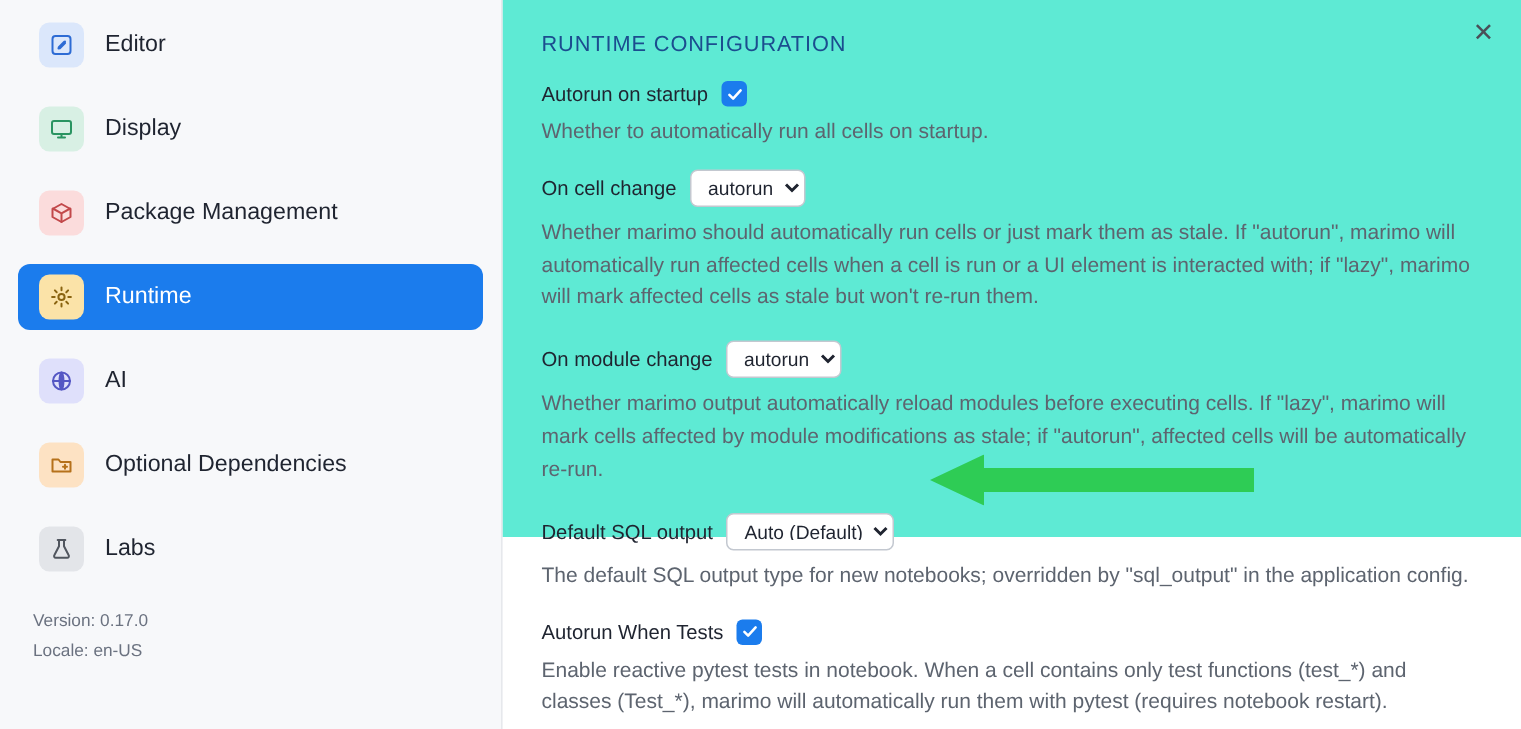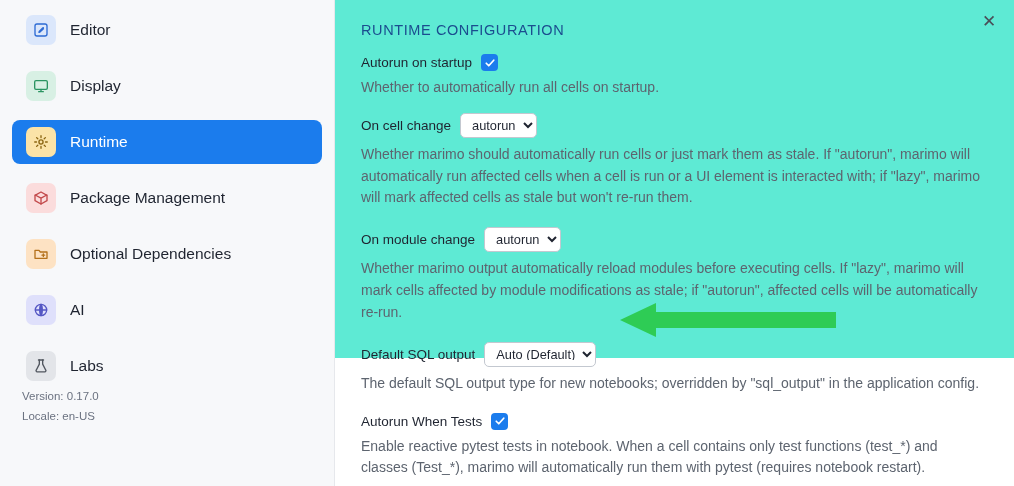--- a/index.html
+++ b/index.html
@@ -57,21 +57,21 @@
   .ic-runtime { background: #fbe3a8; color: #8a6410; }
   .ic-ai      { background: #dfe0fb; color: #5557c4; }
   .ic-opt     { background: #fde2c3; color: #b5711b; }
   .ic-labs    { background: #e3e5e9; color: #50555e; }
 
   .nav-label { white-space: nowrap; }
 
   .sidebar-footer {
     position: absolute;
     left: 22px;
-    bottom: 60px;
+    bottom: 42px;
     color: #6b7280;
     font-size: 11.5px;
     line-height: 20px;
   }
 
   
   .main {
     flex: 1 1 auto;
     position: relative;
     padding: 18px 30px 0 26px;
@@ -184,58 +184,58 @@
       <div class="nav-item">
         <span class="nav-icon ic-display">
           <svg width="16" height="16" viewBox="0 0 24 24" fill="none" stroke="currentColor" stroke-width="2" stroke-linecap="round" stroke-linejoin="round">
             <rect x="2.5" y="4" width="19" height="13" rx="2"></rect>
             <path d="M8.5 20.5h7M12 17v3.5"></path>
           </svg>
         </span>
         <span class="nav-label">Display</span>
       </div>
 
+      <div class="nav-item">
+        <span class="nav-icon ic-package">
+          <svg width="16" height="16" viewBox="0 0 24 24" fill="none" stroke="currentColor" stroke-width="2" stroke-linecap="round" stroke-linejoin="round">
+            <path d="M21 16V8l-9-5-9 5v8l9 5 9-5z"></path>
+            <path d="M3.3 7.5L12 12.3l8.7-4.8M12 12.3V21"></path>
+          </svg>
+        </span>
+        <span class="nav-label">Package Management</span>
+      </div>
+
       <div class="nav-item active">
         <span class="nav-icon ic-runtime">
           <svg width="16" height="16" viewBox="0 0 24 24" fill="none" stroke="currentColor" stroke-width="2" stroke-linecap="round" stroke-linejoin="round">
             <circle cx="12" cy="12" r="3.1"></circle>
             <path d="M12 2.6v2.6M12 18.8v2.6M21.4 12h-2.6M5.2 12H2.6M18.6 5.4l-1.8 1.8M7.2 16.8l-1.8 1.8M18.6 18.6l-1.8-1.8M7.2 7.2L5.4 5.4"></path>
           </svg>
         </span>
         <span class="nav-label">Runtime</span>
       </div>
 
       <div class="nav-item">
-        <span class="nav-icon ic-package">
-          <svg width="16" height="16" viewBox="0 0 24 24" fill="none" stroke="currentColor" stroke-width="2" stroke-linecap="round" stroke-linejoin="round">
-            <path d="M21 16V8l-9-5-9 5v8l9 5 9-5z"></path>
-            <path d="M3.3 7.5L12 12.3l8.7-4.8M12 12.3V21"></path>
-          </svg>
-        </span>
-        <span class="nav-label">Package Management</span>
+        <span class="nav-icon ic-ai">
+          <svg width="16" height="16" viewBox="0 0 24 24" fill="none" stroke="currentColor" stroke-width="2" stroke-linecap="round" stroke-linejoin="round">
+            <circle cx="12" cy="12" r="8.5"></circle>
+            <path d="M12 3.5v17M3.5 12h17M12 3.5c2.6 2.6 2.6 14.4 0 17M12 3.5c-2.6 2.6-2.6 14.4 0 17"></path>
+          </svg>
+        </span>
+        <span class="nav-label">AI</span>
       </div>
 
       <div class="nav-item">
         <span class="nav-icon ic-opt">
           <svg width="16" height="16" viewBox="0 0 24 24" fill="none" stroke="currentColor" stroke-width="2" stroke-linecap="round" stroke-linejoin="round">
             <path d="M3 6.5h6l2 2.5h10v9.5H3z"></path>
             <path d="M13.5 13.8h4M15.5 11.8v4"></path>
           </svg>
         </span>
         <span class="nav-label">Optional Dependencies</span>
-      </div>
-
-      <div class="nav-item">
-        <span class="nav-icon ic-ai">
-          <svg width="16" height="16" viewBox="0 0 24 24" fill="none" stroke="currentColor" stroke-width="2" stroke-linecap="round" stroke-linejoin="round">
-            <circle cx="12" cy="12" r="8.5"></circle>
-            <path d="M12 3.5v17M3.5 12h17M12 3.5c2.6 2.6 2.6 14.4 0 17M12 3.5c-2.6 2.6-2.6 14.4 0 17"></path>
-          </svg>
-        </span>
-        <span class="nav-label">AI</span>
       </div>
 
       <div class="nav-item">
         <span class="nav-icon ic-labs">
           <svg width="16" height="16" viewBox="0 0 24 24" fill="none" stroke="currentColor" stroke-width="2" stroke-linecap="round" stroke-linejoin="round">
             <path d="M9.5 3v6.2L4.8 18.3A1.6 1.6 0 0 0 6.2 20.7h11.6a1.6 1.6 0 0 0 1.4-2.4L14.5 9.2V3"></path>
             <path d="M8.2 3h7.6"></path>
           </svg>
         </span>
         <span class="nav-label">Labs</span>

